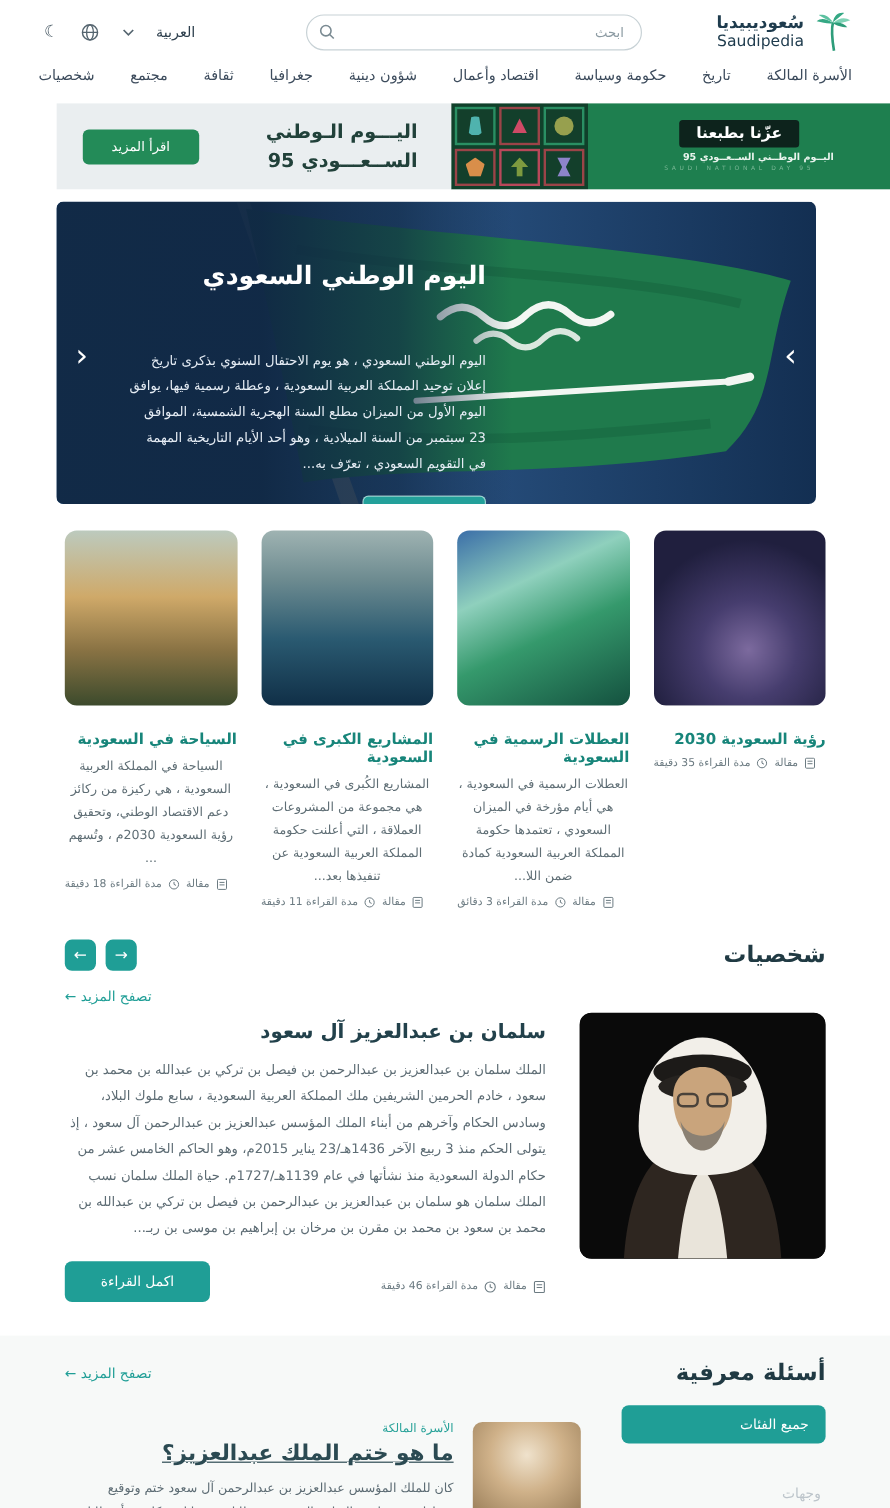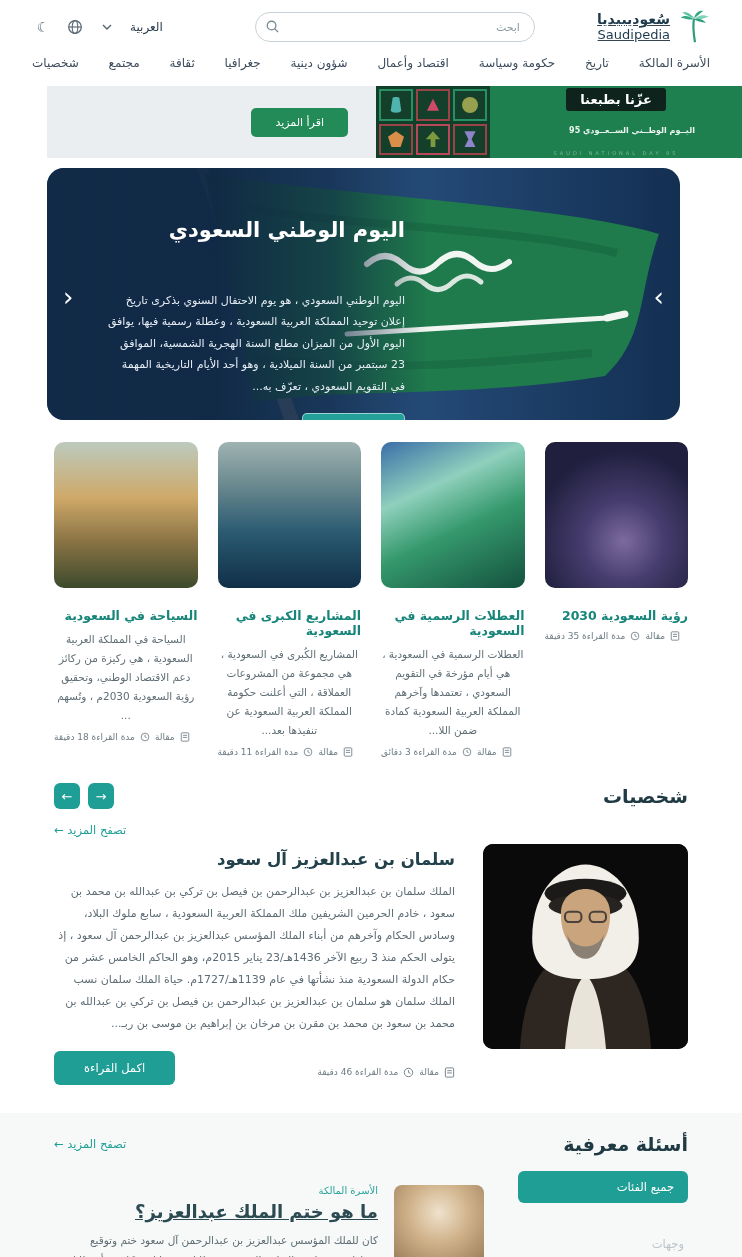--- a/index.html
+++ b/index.html
@@ -2,21 +2,21 @@
 <html lang="ar" dir="rtl"><head>
 <meta charset="utf-8">
 <style>
   * { box-sizing: border-box; margin: 0; padding: 0; }
   html,body { width: 742px; background: #fff; }
   body { font-family: "DejaVu Sans", sans-serif; color: #35444e; overflow-x: hidden; }
 
   
   .header { display: flex; align-items: center; justify-content: space-between; padding: 10px 30px 4px 34px; }
   .logo { display: flex; align-items: center; gap: 8px; cursor: pointer; }
-  .logo-text { text-align: right; line-height: 1.15; text-decoration: underline; }
+  .logo-text { text-align: right; line-height: 1.15; }
   .logo-ar { font-size: 14px; font-weight: bold; color: #1e3b4d; }
   .logo-en { font-size: 13px; color: #1e3b4d; }
   .palm { width: 34px; height: 34px; }
   .search-wrap { flex: 1; max-width: 280px; margin: 0 30px 0 60px; position: relative; }
   .search-input { width: 100%; height: 30px; border: 1px solid #c8d2d6; border-radius: 16px;
     padding: 0 14px 0 32px; font-size: 11px; color: #51626c; background: #fff; outline: none;
     font-family: "DejaVu Sans", sans-serif; }
   .search-input::placeholder { color: #8b9aa2; }
   .search-icon { position: absolute; left: 10px; top: 7px; }
   .header-controls { display: flex; align-items: center; gap: 14px; }
@@ -24,21 +24,21 @@
   .ctrl-icon { width: 18px; height: 18px; display: inline-flex; align-items: center; justify-content: center;
     color: #55656f; cursor: pointer; font-size: 14px; }
 
   
   .nav { display: flex; justify-content: space-between; align-items: center; padding: 8px 32px 12px; }
   .nav-item { font-size: 12px; color: #3c4b5c; cursor: pointer; white-space: nowrap; }
 
   
   .banner { display: flex; height: 72px; margin: 4px 0 10px 47px; overflow: hidden; }
   .banner-green { width: 252px; background: #1e7f4f; display: flex; flex-direction: column;
-    align-items: center; justify-content: center; gap: 15px; }
+    align-items: center; justify-content: center; gap: 3px; }
   .badge { background: #0d231c; color: #fff; font-size: 13px; font-weight: bold;
     padding: 4px 14px; border-radius: 3px; }
   .badge-sub { color: #eaf4ee; font-size: 8px; font-weight: bold; padding-left: 32px; }
   .badge-cap { color: #79b795; font-size: 5px; letter-spacing: 3px; }
   .tiles { width: 114px; background: #10402a; display: grid; grid-template-columns: repeat(3,1fr);
     grid-template-rows: repeat(2,1fr); gap: 3px; padding: 3px; }
   .tile { position: relative; border: 2px solid rgba(190,70,80,.8); background: #133f2b;
     display: flex; align-items: center; justify-content: center; }
   .tile:nth-child(1){ border-color:#2a8f63; } .tile:nth-child(3){ border-color:#2a8f63; }
   .tile:nth-child(5){ border-color:#b8485a; }
@@ -49,21 +49,21 @@
   .m-vase { background: #8d84c9; clip-path: polygon(15% 0,85% 0,60% 50%,85% 100%,15% 100%,40% 50%); }
   .m-tree { background: #7d9a3f; clip-path: polygon(50% 0,95% 50%,65% 50%,65% 100%,35% 100%,35% 50%,5% 50%); }
   .m-bird { background: #d98e4a; clip-path: polygon(50% 0,100% 35%,78% 100%,22% 100%,0 35%); }
   .banner-gray { flex: 1; background: #eaeef0; display: flex; align-items: center;
     justify-content: space-between; padding: 0 28px 0 22px; }
   .banner-title { font-size: 16px; font-weight: bold; color: #21413a; line-height: 1.5; text-align: right; }
   .btn-green { background: #238b58; color: #fff; border: none; border-radius: 5px;
     font-size: 11px; padding: 8px 24px; cursor: pointer; font-family: inherit; }
 
   
-  .hero { position: relative; height: 252px; margin: 0 62px 0 47px; border-radius: 17px; overflow: hidden; }
+  .hero { position: relative; height: 252px; margin: 0 62px 0 47px; border-radius: 6px; overflow: hidden; }
   .hero-svg { position: absolute; inset: 0; width: 100%; height: 100%; }
   .hero-overlay { position: absolute; top: 0; bottom: 0; left: 0; width: 60%;
     background: linear-gradient(to right, rgba(16,40,68,.97) 45%, rgba(16,40,68,.65) 75%, rgba(16,40,68,0)); }
   .hero-content { position: absolute; top: 50px; left: 58px; width: 300px; text-align: right; color: #fff; }
   .hero-title { font-size: 21px; font-weight: bold; margin-bottom: 14px; }
   .hero-text { font-size: 11px; line-height: 1.95; color: #e6edf5; margin-top: 48px; }
   .btn-hero { margin-top: 16px; background: #23a09a; border: 1px solid rgba(255,255,255,.55);
     color: #fff; font-size: 11.5px; padding: 9px 20px; border-radius: 5px; cursor: pointer; font-family: inherit; }
   .hero-chevron { position: absolute; top: 46%; color: #fff; font-size: 26px; line-height: 1;
     cursor: pointer; user-select: none; font-family: "DejaVu Sans", sans-serif; }
@@ -204,20 +204,24 @@
         <span class="motif m-vase"></span>
       </div>
     <div class="tile">
         <span class="motif m-tree"></span>
       </div>
     <div class="tile">
         <span class="motif m-bird"></span>
       </div>
   </div>
   <div class="banner-gray">
+    <div class="banner-title">
+      <div>اليـــوم الـوطني</div>
+      <div>الســعـــودي 95</div>
+    </div>
     <button class="btn-green">اقرأ المزيد</button>
   </div>
 </section>
 
 <section class="hero">
   <svg class="hero-svg" viewBox="0 0 633 252" preserveAspectRatio="none">
     <defs>
       <linearGradient id="sky" x1="0" y1="0" x2="1" y2="0">
         <stop offset="0" stop-color="#3a6ea5"></stop>
           <stop offset="0.5" stop-color="#28507f"></stop>
@@ -265,21 +269,21 @@
           <circle cx="6" cy="6" r="4.6" fill="none" stroke="#6c7b82"></circle>
           <polyline points="6,3.5 6,6 8,7" fill="none" stroke="#6c7b82"></polyline>
         </svg>
       <span>مدة القراءة 35 دقيقة</span>
     </div>
   </article>
 
   <article class="card">
     <div class="card-img img-holidays"></div>
     <h3 class="card-title">العطلات الرسمية في السعودية</h3>
-    <p class="card-text">العطلات الرسمية في السعودية ، هي أيام مؤرخة في التقويم السعودي ، تعتمدها وآخرهم المملكة العربية السعودية كمادة ضمن اللا...</p>
+    <p class="card-text">العطلات الرسمية في السعودية ، هي أيام مؤرخة في الميزان السعودي ، تعتمدها حكومة المملكة العربية السعودية كمادة ضمن اللا...</p>
     <div class="meta">
       <svg viewBox="0 0 12 12" width="10" height="10">
           <rect x="1.5" y="1" width="9" height="10" rx="1" fill="none" stroke="#6c7b82"></rect>
           <line x1="3.5" y1="4" x2="8.5" y2="4" stroke="#6c7b82"></line>
           <line x1="3.5" y1="6.5" x2="8.5" y2="6.5" stroke="#6c7b82"></line>
         </svg>
       <span>مقالة</span>
       <svg viewBox="0 0 12 12" width="10" height="10">
           <circle cx="6" cy="6" r="4.6" fill="none" stroke="#6c7b82"></circle>
           <polyline points="6,3.5 6,6 8,7" fill="none" stroke="#6c7b82"></polyline>

